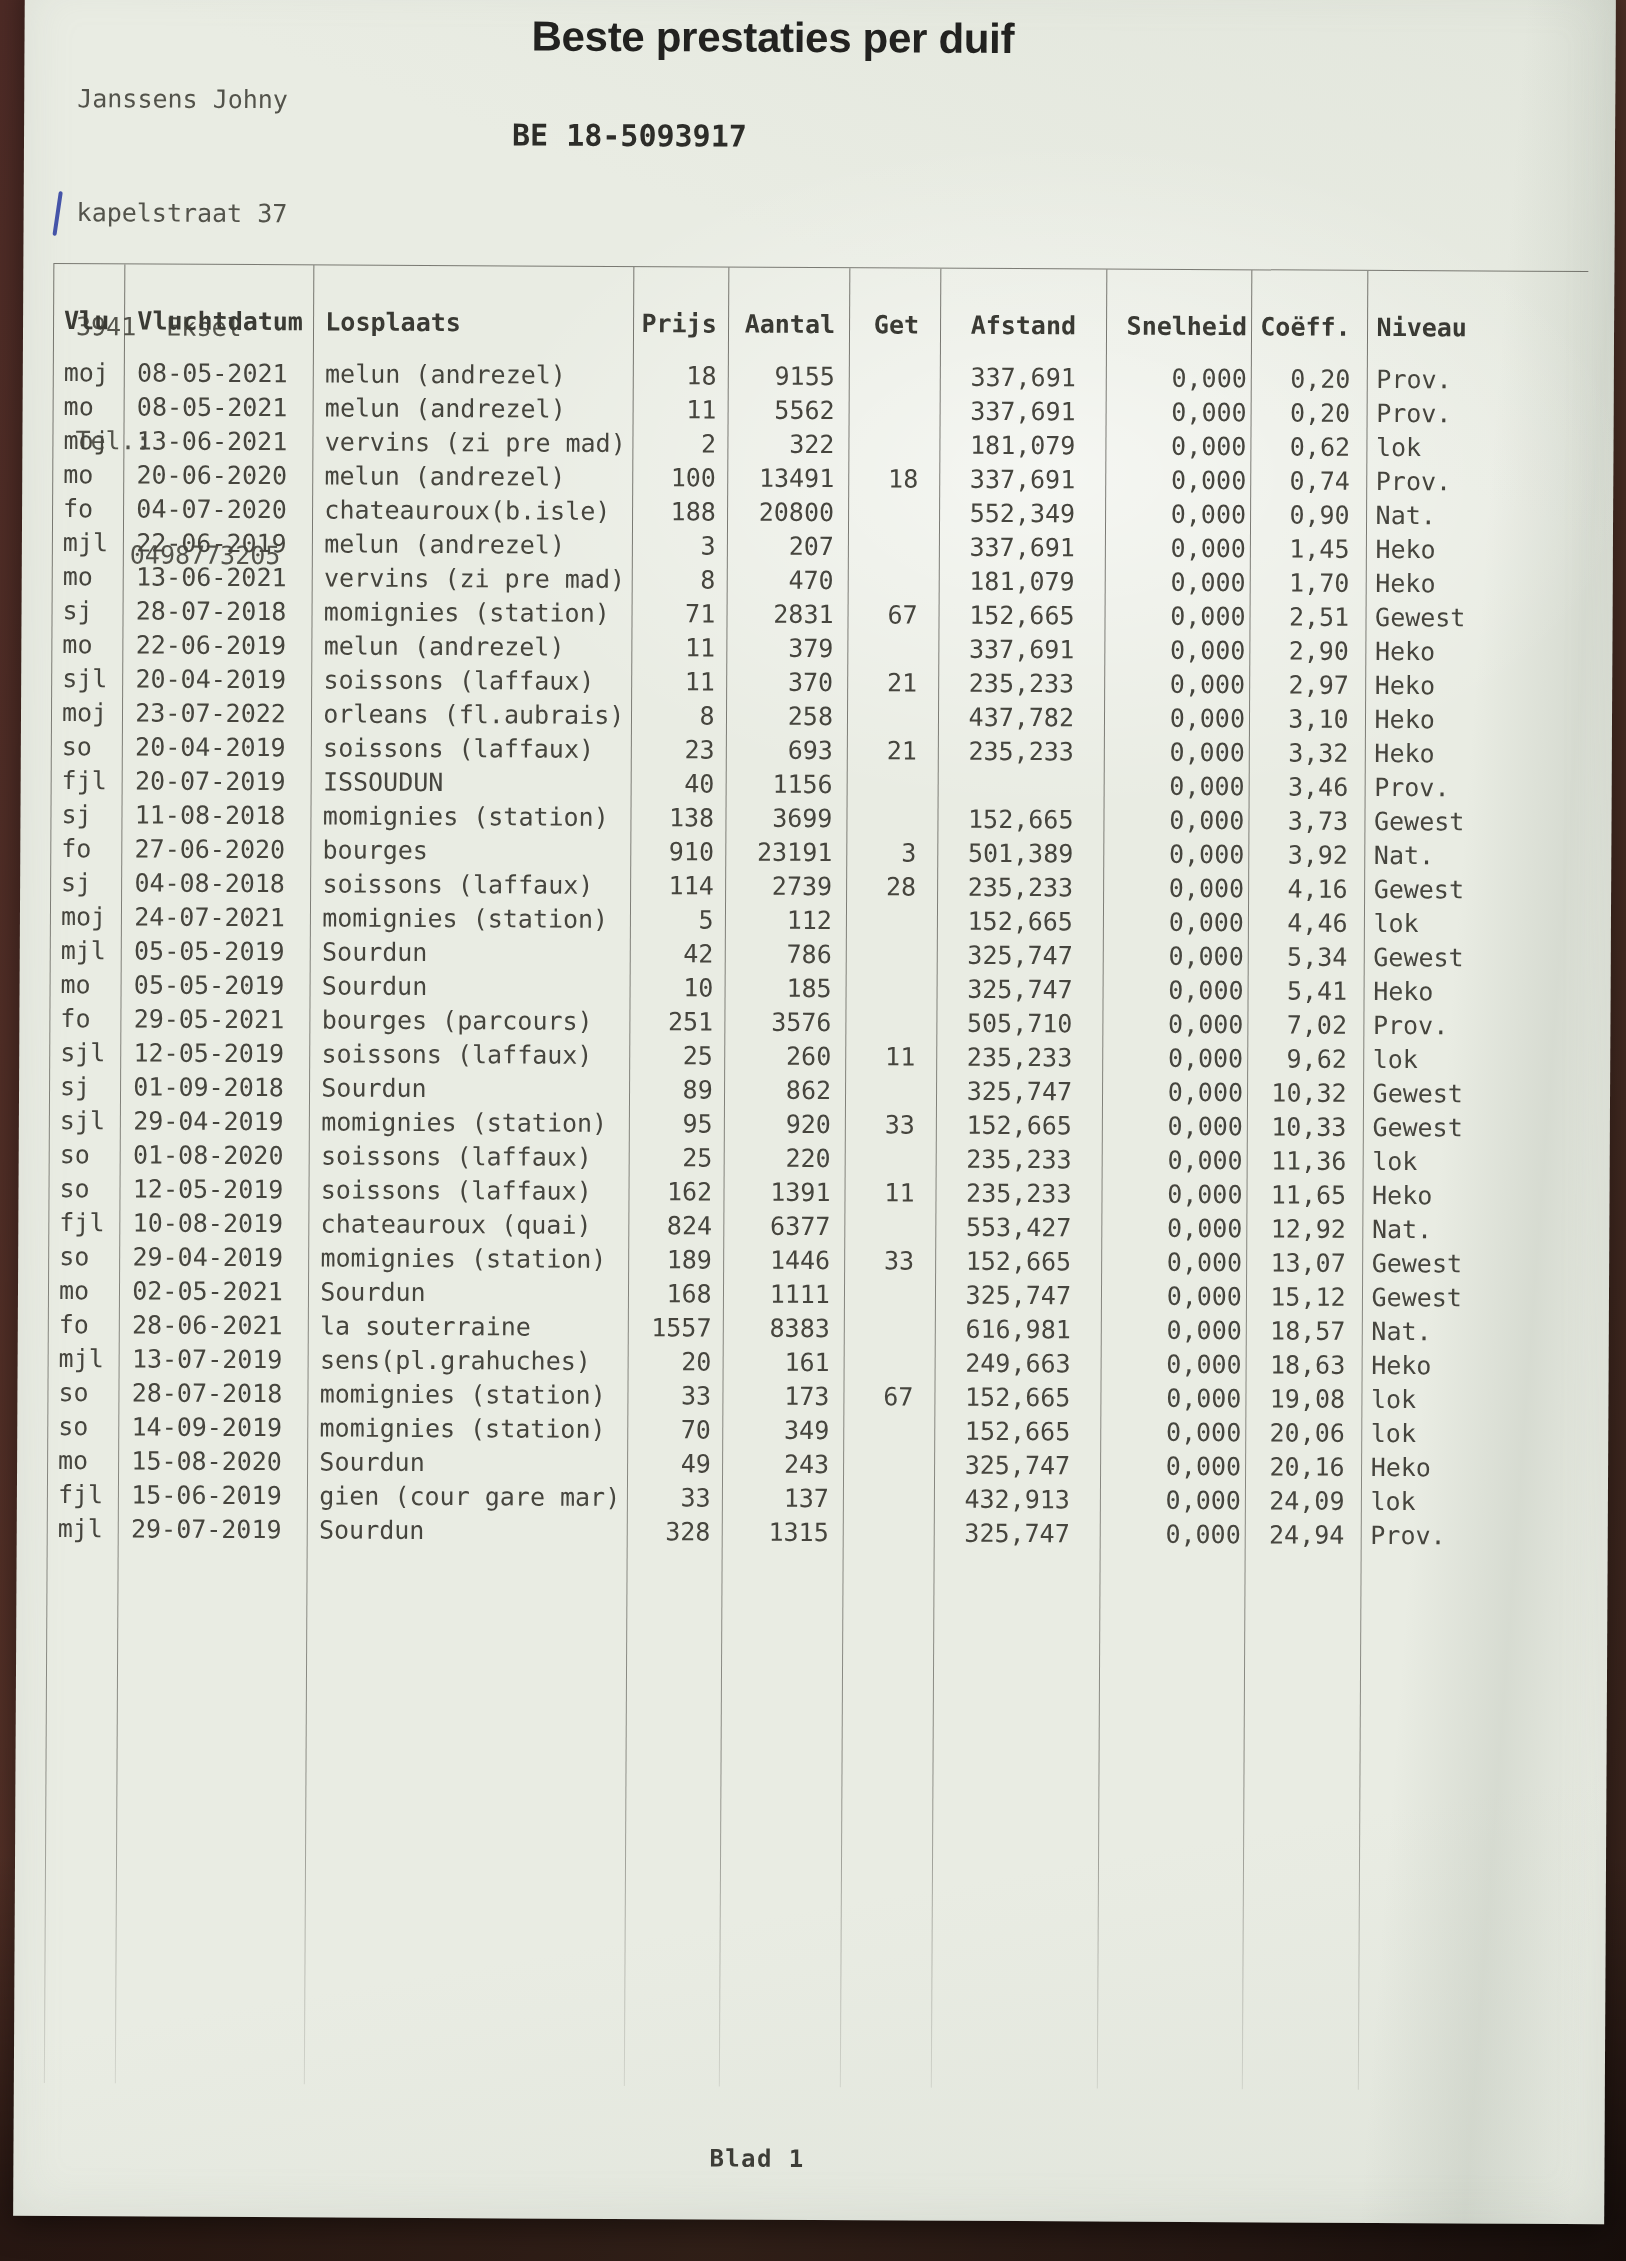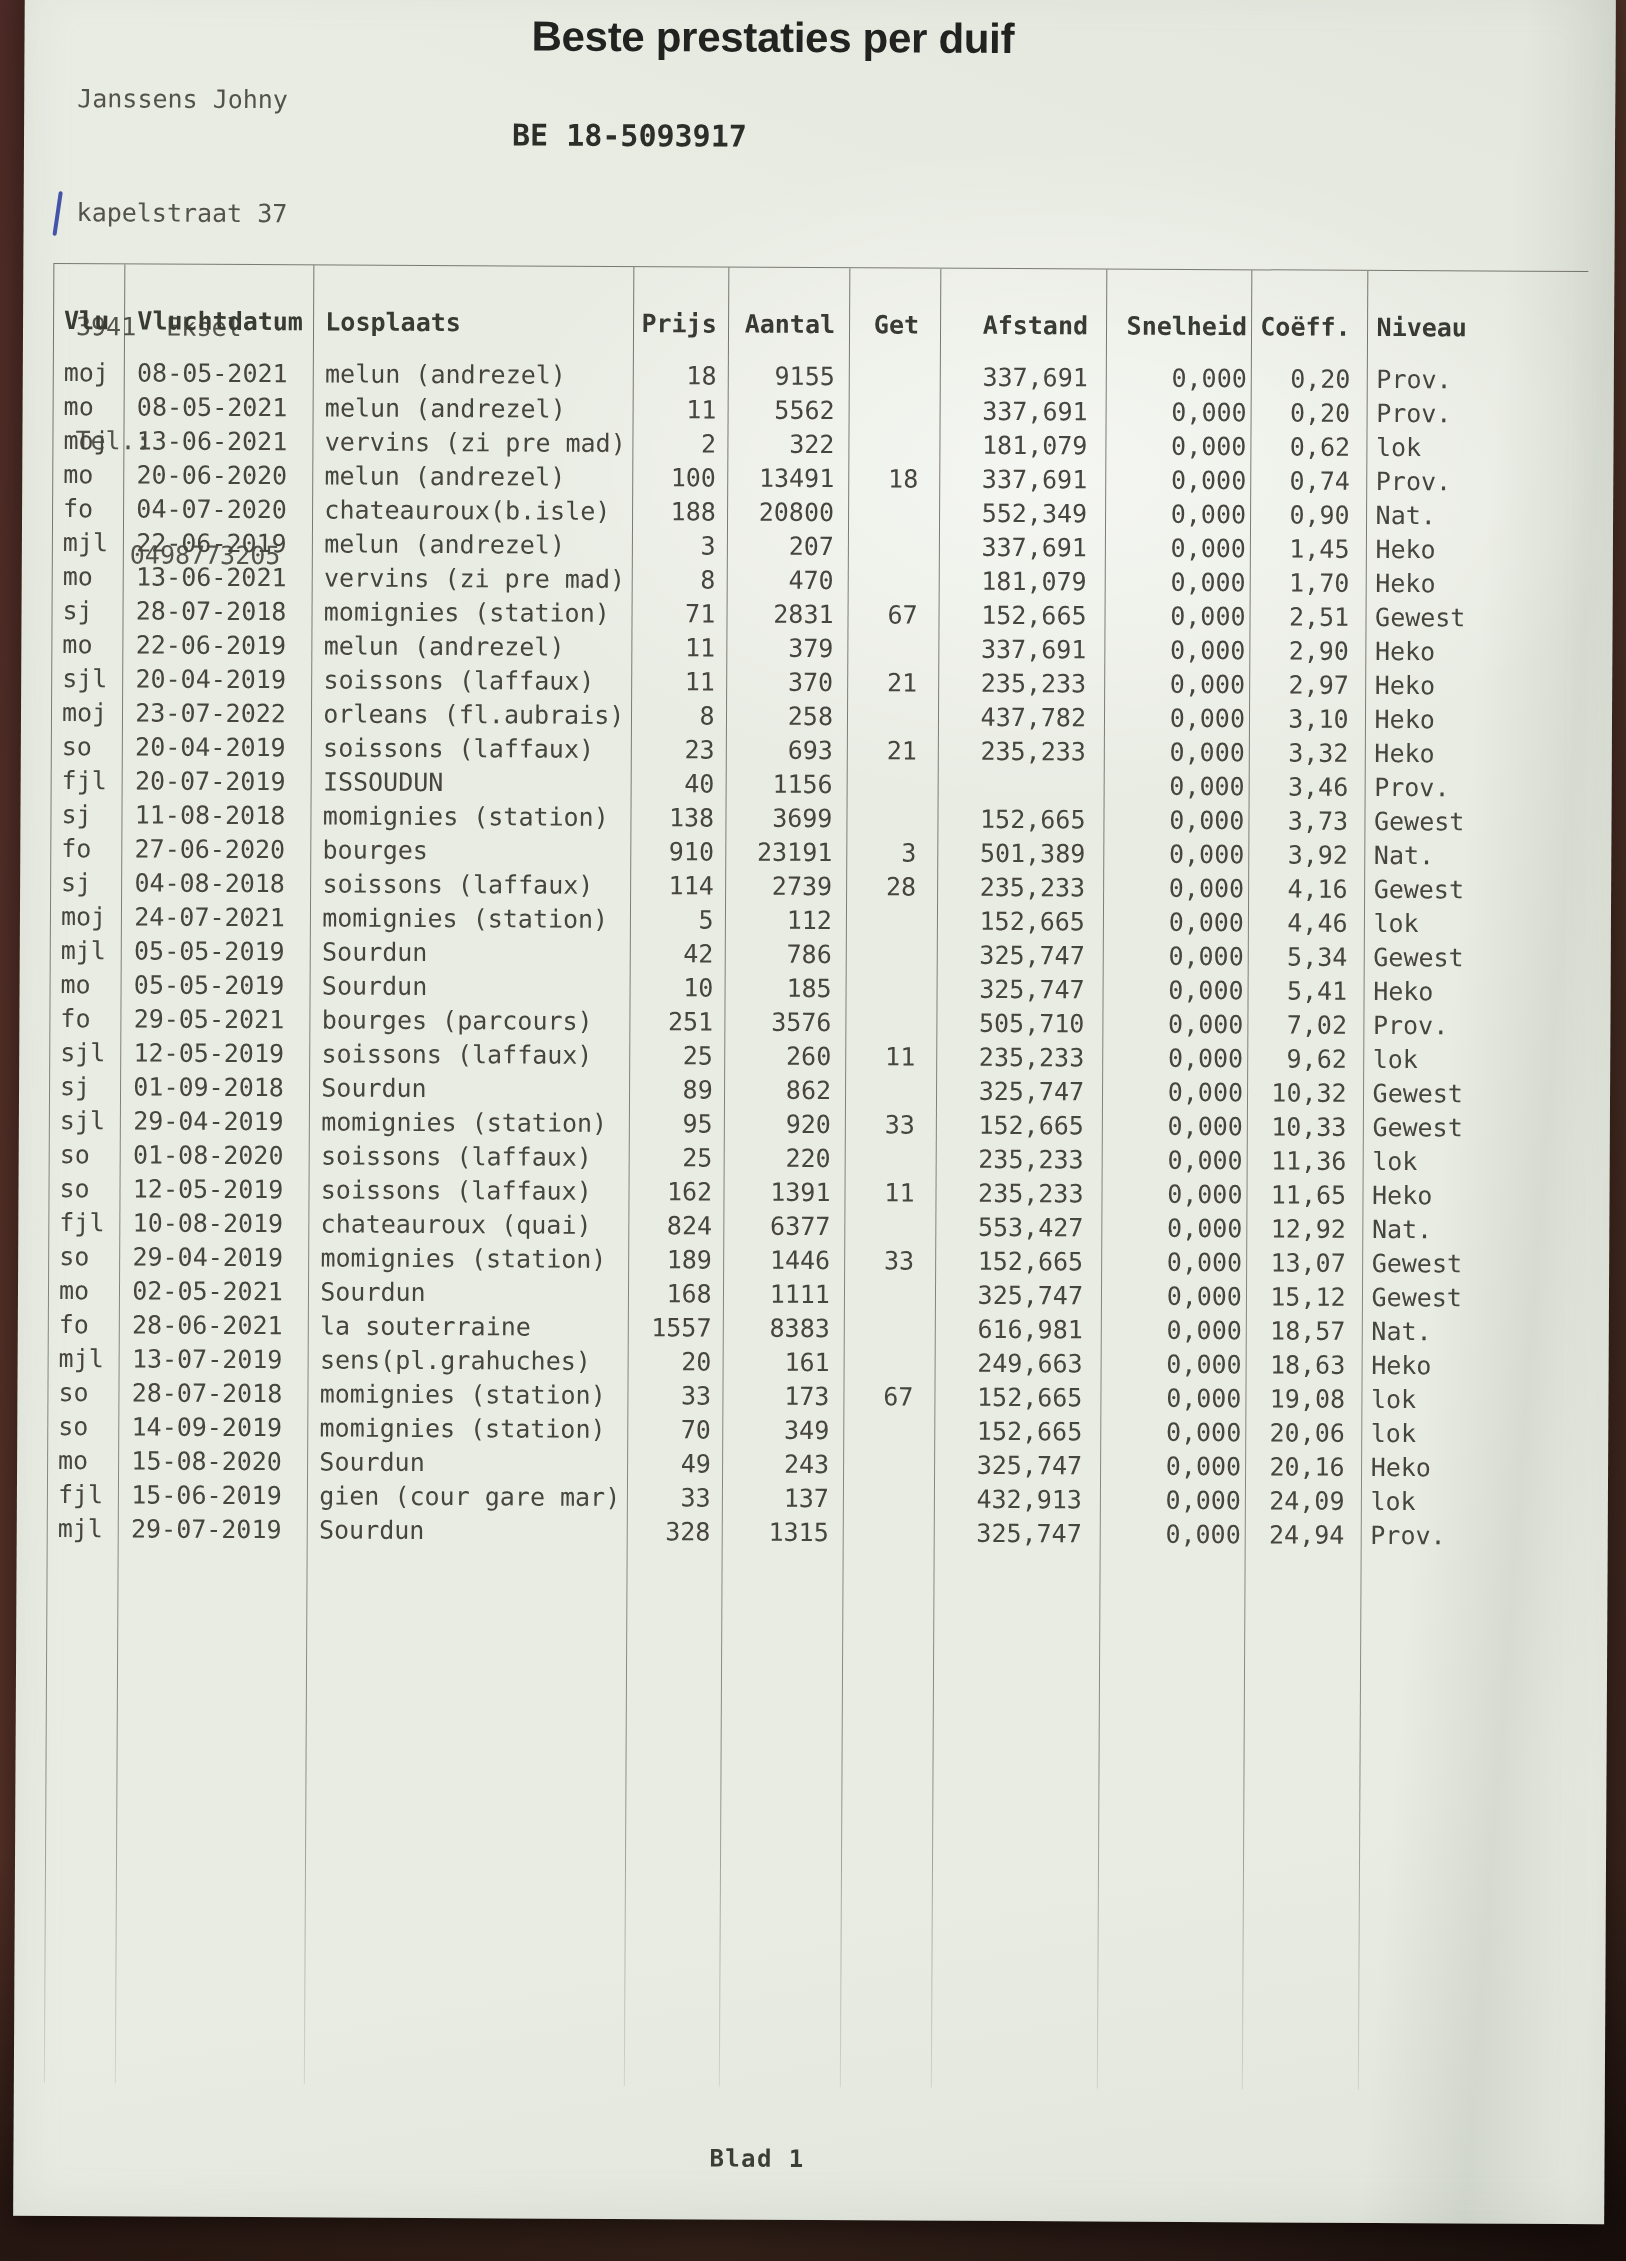--- a/index.html
+++ b/index.html
@@ -61,21 +61,21 @@
     font:25px/34px "DejaVu Sans Mono", monospace;
     color:#46453e;white-space:pre;overflow:hidden;
   }
   .hcell{font-weight:700;color:#3a3a34;}
   .c0{padding-left:11px;}
   .c1{padding-left:12.3px;}
   .c2{padding-left:12.3px;}
   .c3{text-align:right;padding-right:12.3px;}
   .c4{text-align:right;padding-right:15px;}
   .c5{text-align:right;padding-right:22px;}
-  .c6{text-align:right;padding-right:19px;}
+  .c6{text-align:right;padding-right:31px;}
   .c7{text-align:right;padding-right:5px;}
   .c8{text-align:right;padding-right:16.4px;}
   .c9{padding-left:9.6px;}
   .footer{
     position:absolute;left:696px;top:2164px;
     font:600 24px "DejaVu Sans Mono", monospace;color:#3d3d37;letter-spacing:1.4px;
   }
 </style>
 </head>
 <body>

